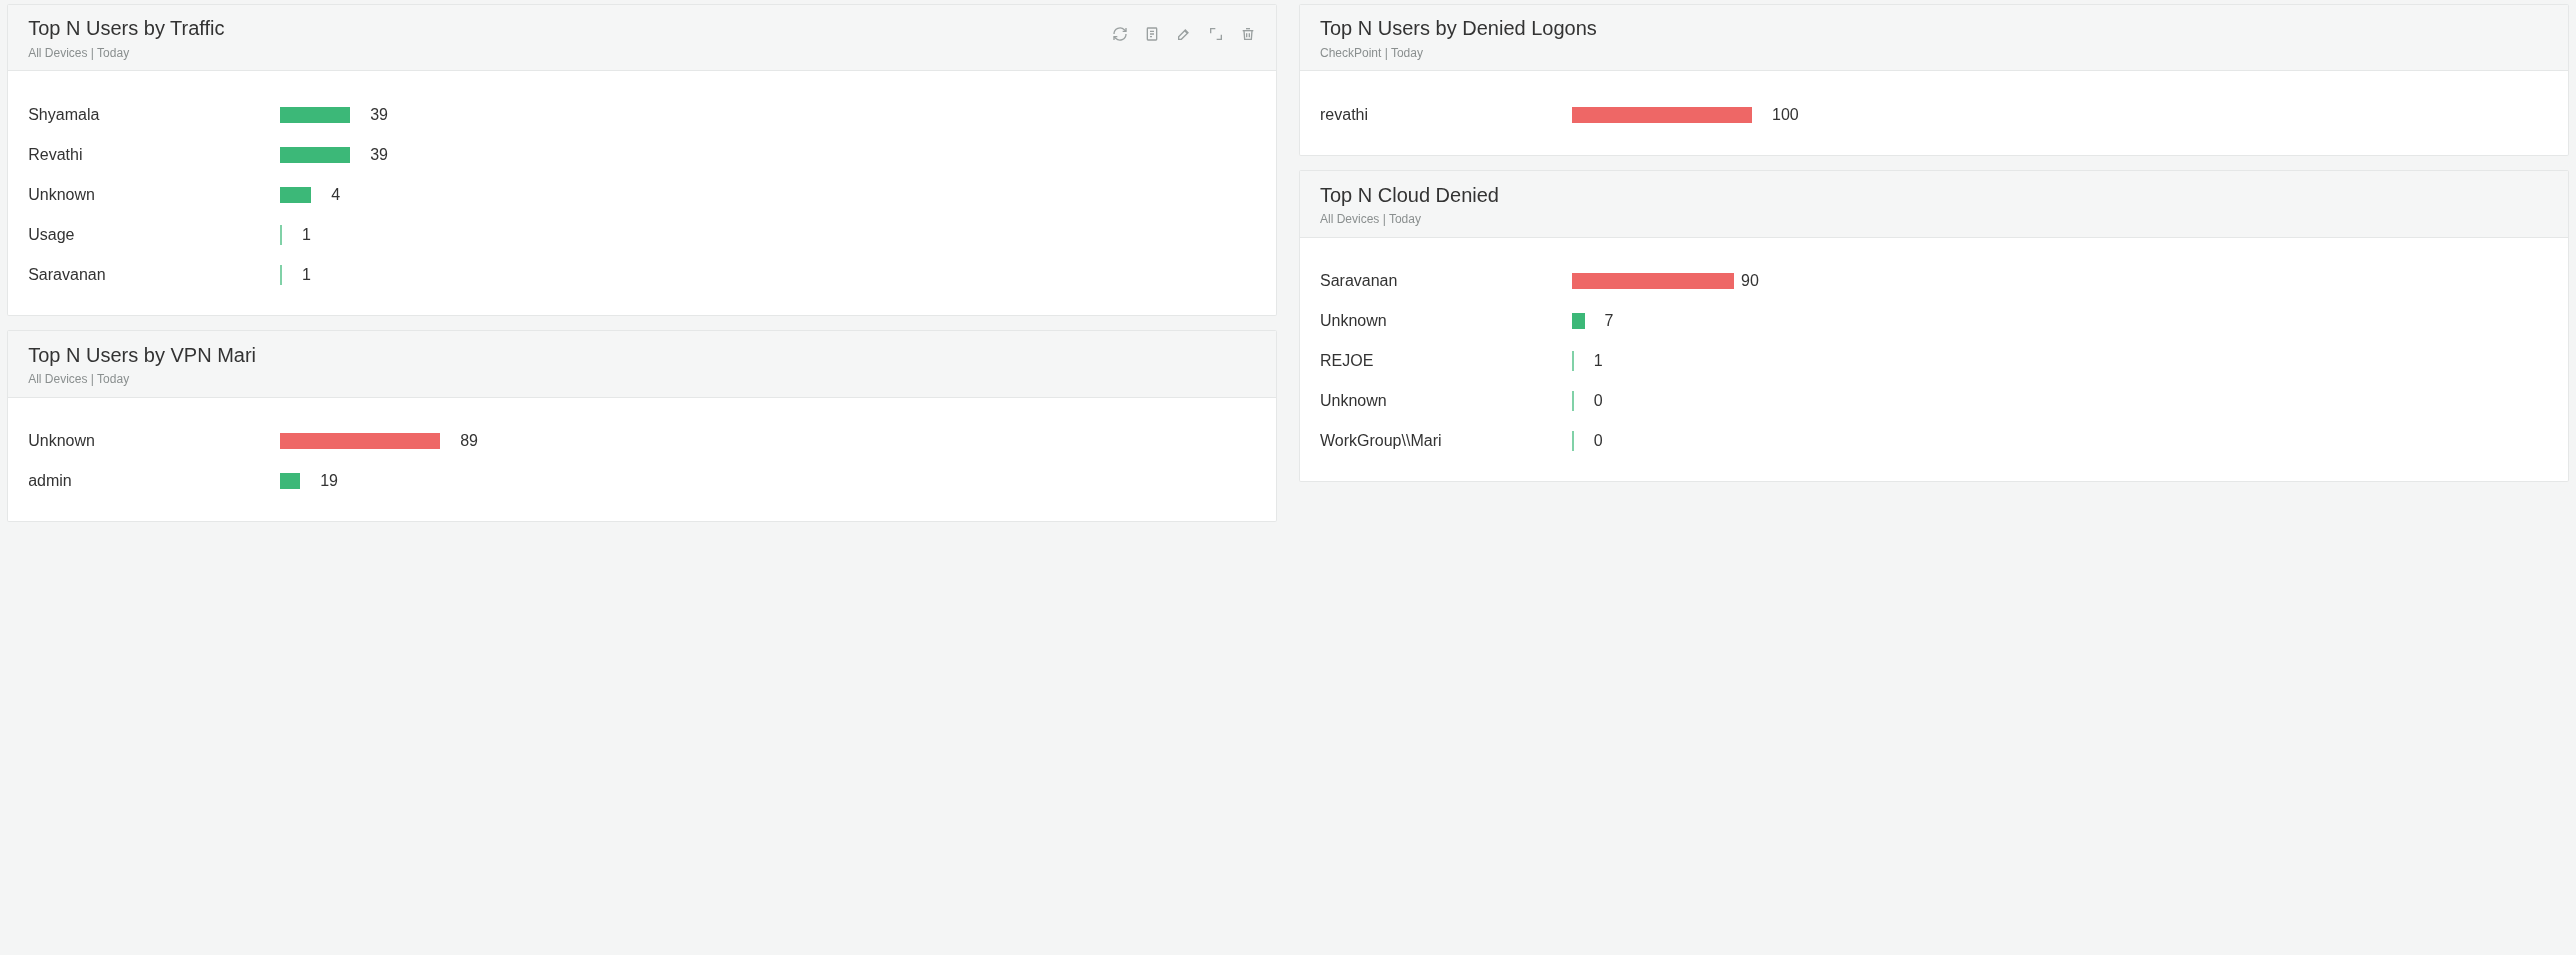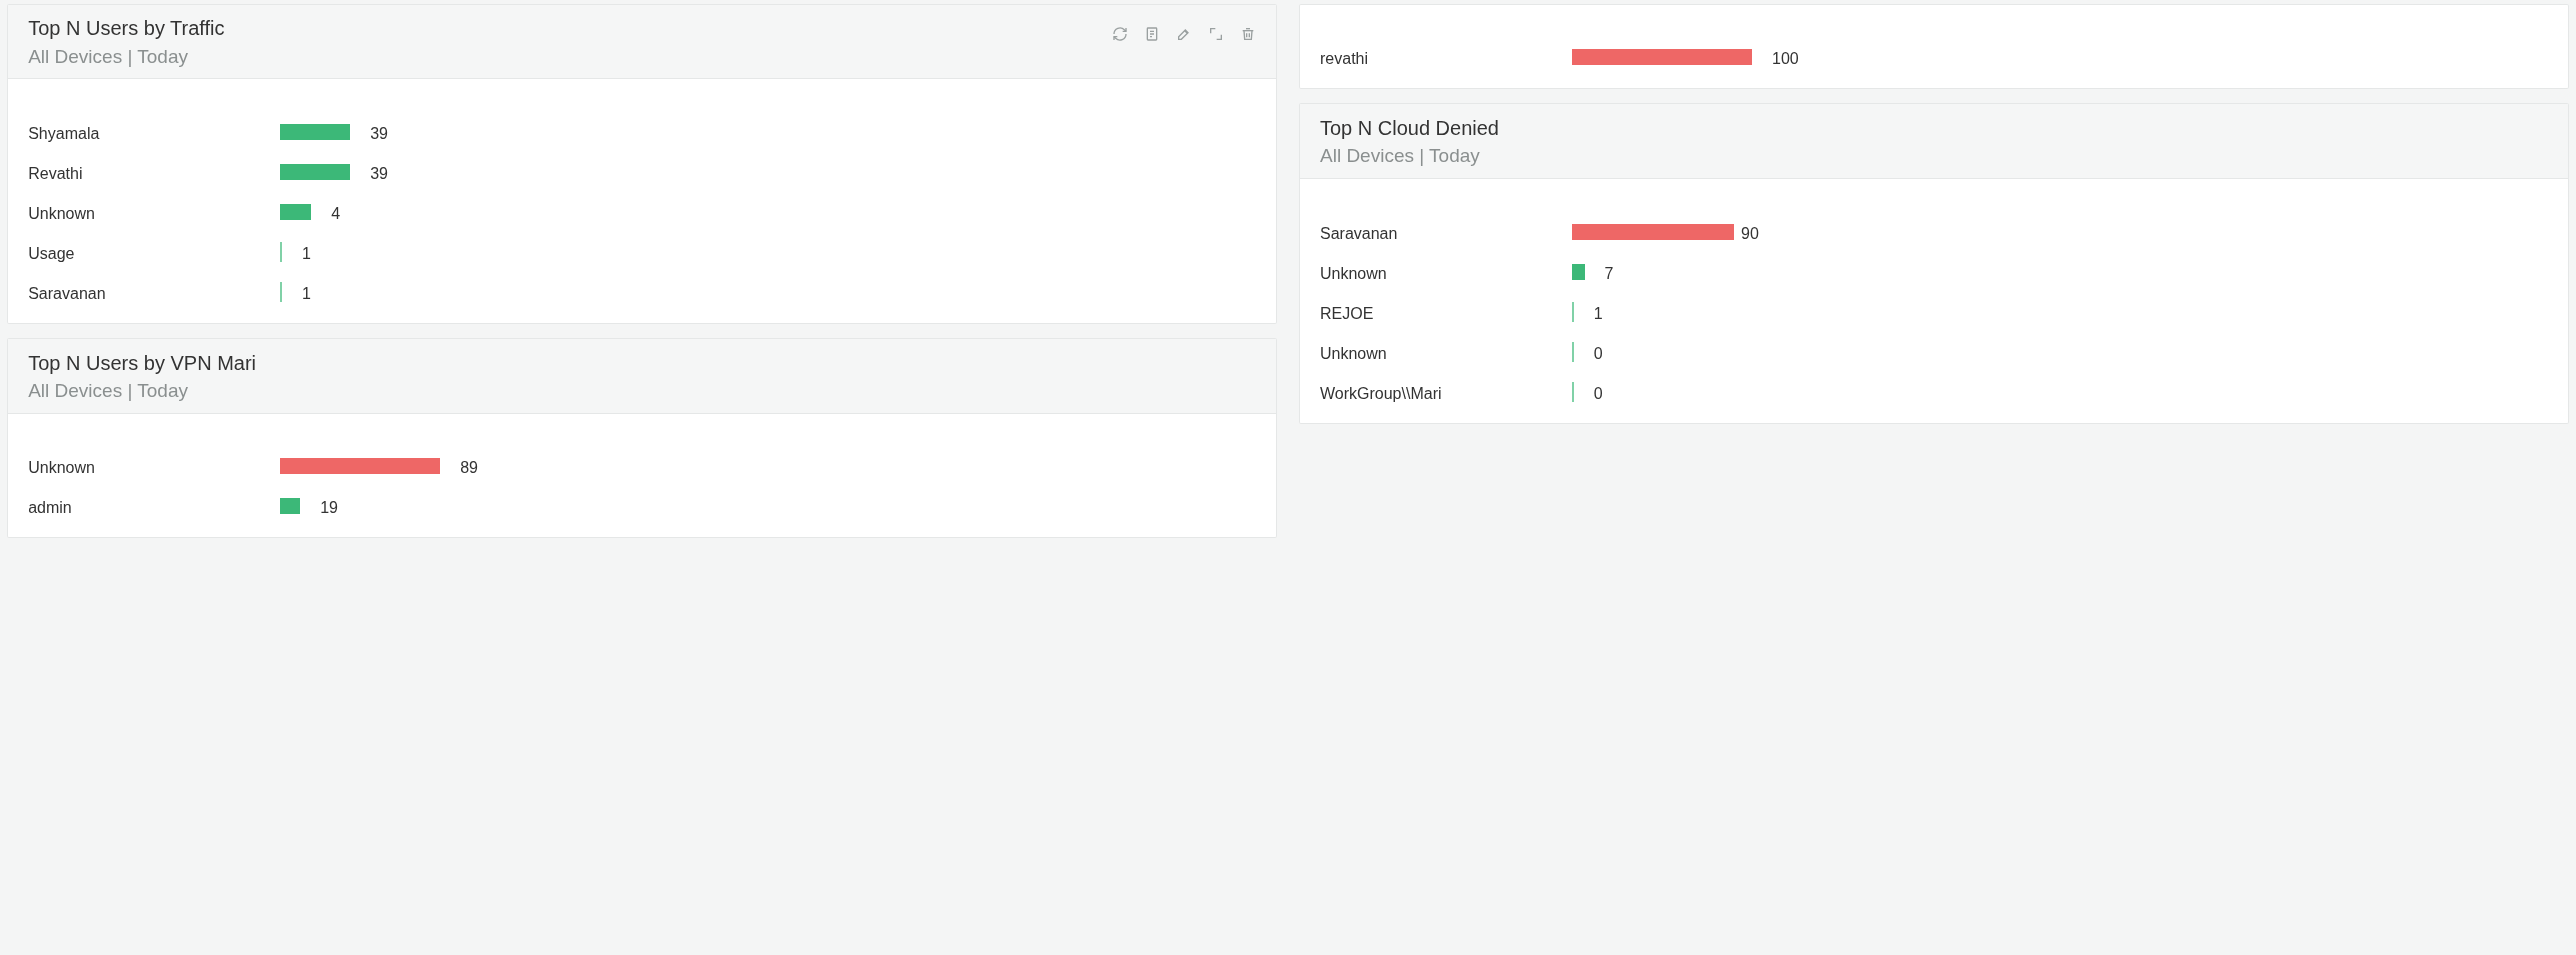--- a/index.html
+++ b/index.html
@@ -36,26 +36,26 @@
   .card-header{
     background:var(--header-bg);
     border-bottom:0.9px solid var(--border);
     padding:12.6px 20px 10.8px 20px;
     display:flex;
     align-items:flex-start;
     justify-content:space-between;
   }
   .titles{display:flex;flex-direction:column;gap:5.4px;}
   .card-title{font-size:20px;color:var(--title);font-weight:400;}
-  .card-sub{font-size:19px;color:var(--subtitle);}
+  .card-sub{font-size:12px;color:var(--subtitle);}
   .toolbar{display:flex;gap:16px;padding-top:9px;}
   .tool-btn{color:var(--icon);display:flex;align-items:center;justify-content:center;cursor:pointer;}
   .tool-btn svg{width:16px;height:16px;display:block;}
   .card-body{padding:23.4px 20px 20px 20px;}
-  .row{display:flex;align-items:flex-end;height:40px;font-size:16px;}
+  .row{display:flex;align-items:center;height:40px;font-size:16px;}
   .row-label{width:252px;flex:0 0 252px;color:var(--text);white-space:nowrap;overflow:hidden;text-overflow:ellipsis;}
   .row-bar-wrap{flex:0 0 198px;width:198px;position:relative;height:21.6px;}
   .row-bar{position:absolute;left:0;top:2.7px;height:16px;}
   .row-bar.red{background:var(--red);}
   .row-bar.green{background:var(--green);}
   .row-bar.tiny{width:1.8px;height:20px;top:0.9px;opacity:.65;}
   .row-val{margin-left:16px;color:var(--text);}
 </style>
 </head>
 <body>
@@ -167,20 +167,26 @@
             <div class="row-val" style="margin-left: 20px; padding-left: 0px; position: static; left: 0px;">19</div>
           </div>
         </div>
     </div>
 
   </div>
 
   <div class="col">
 
     <div class="card">
+      <div class="card-header">
+        <div class="titles">
+          <div class="card-title">Top N Users by Denied Logons</div>
+          <div class="card-sub">CheckPoint | Today</div>
+        </div>
+      </div>
       <div class="card-body">
           <div class="row">
             <div class="row-label">revathi</div>
             <div class="row-bar-wrap" style="flex: 0 0 180px; width: 180px;">
               <div class="row-bar red" style="width: 180px;"></div>
             </div>
             <div class="row-val" style="margin-left: 20px; padding-left: 0px; position: static; left: 0px;">100</div>
           </div>
         </div>
     </div>

